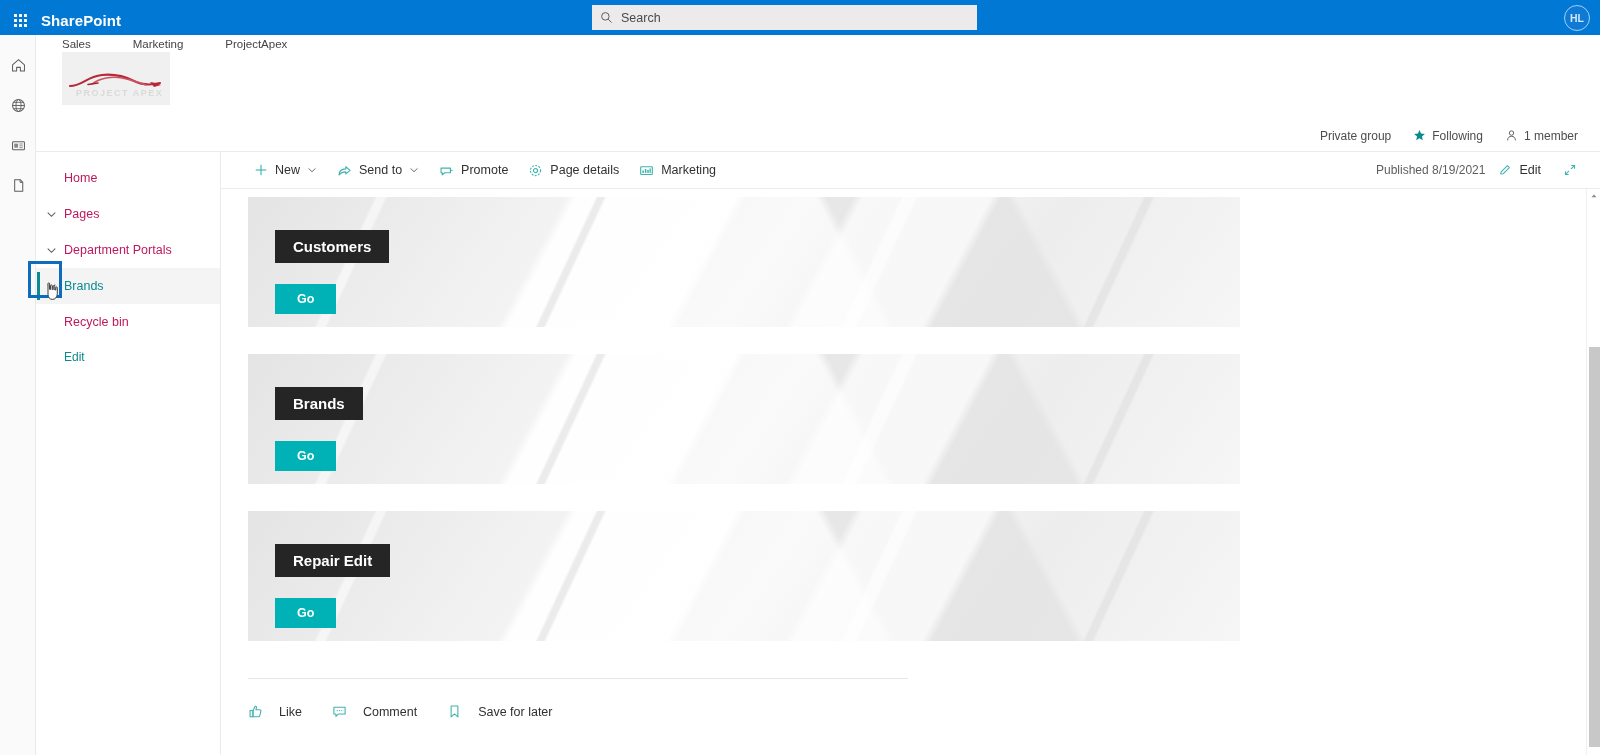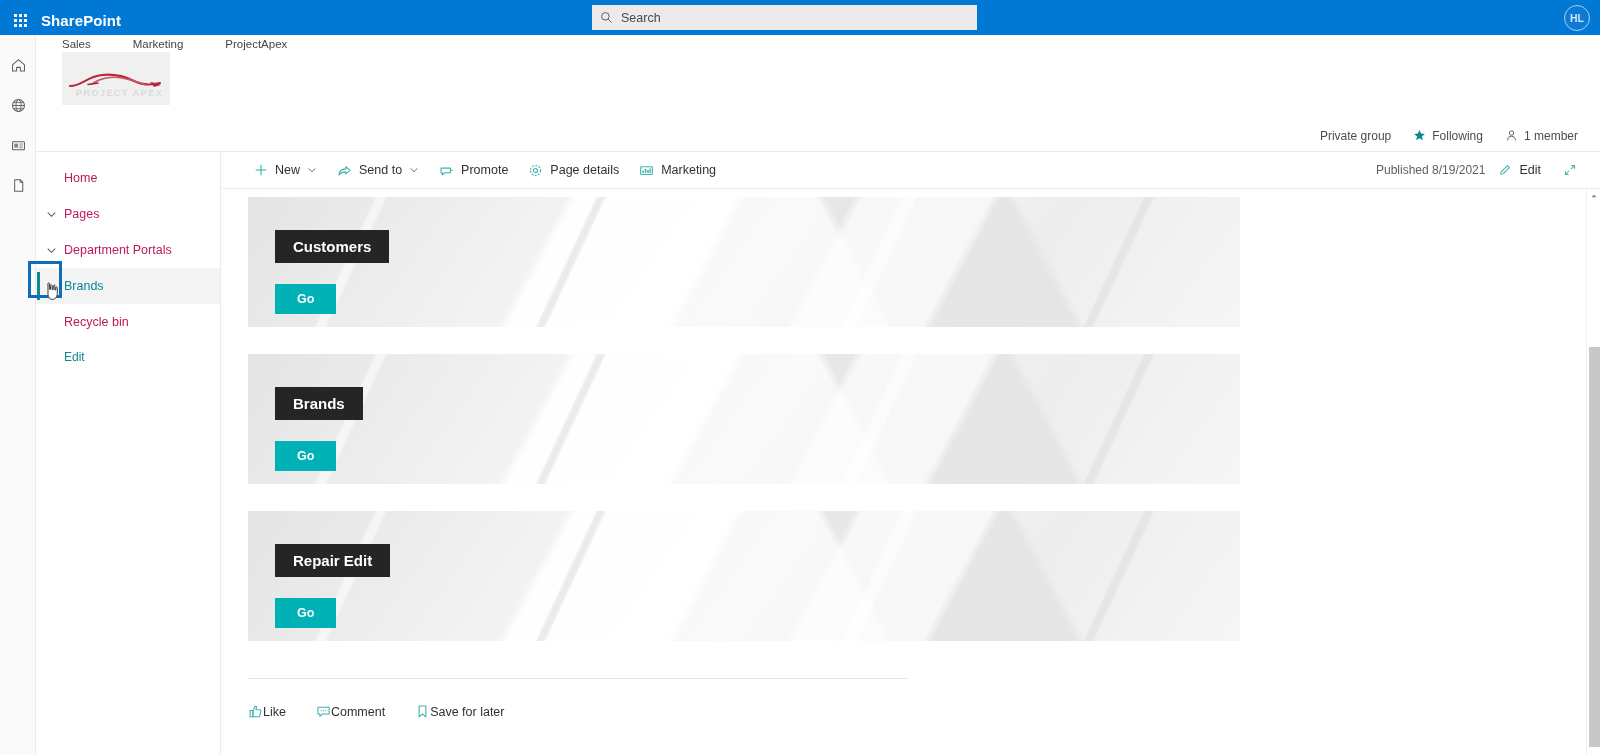--- a/index.html
+++ b/index.html
@@ -222,21 +222,21 @@
 
   .footer-divider {
     position: absolute; left: 27px; top: 489px;
     width: 660px; height: 1px; background: #e6e6e6;
   }
   .footer-actions {
     position: absolute; left: 27px; top: 515px;
     display: flex; align-items: center; gap: 30px;
   }
   .footer-act {
-    display: flex; align-items: center; gap: 0;
+    display: flex; align-items: center; gap: 16px;
     font-size: 12.5px; color: #323130; cursor: pointer; white-space: nowrap;
   }
 
   
   .scrollbar {
     position: absolute; right: 0; top: 189px;
     width: 14px; height: 566px;
     background: #ffffff;
     border-left: 1px solid #f0f0f0;
   }

